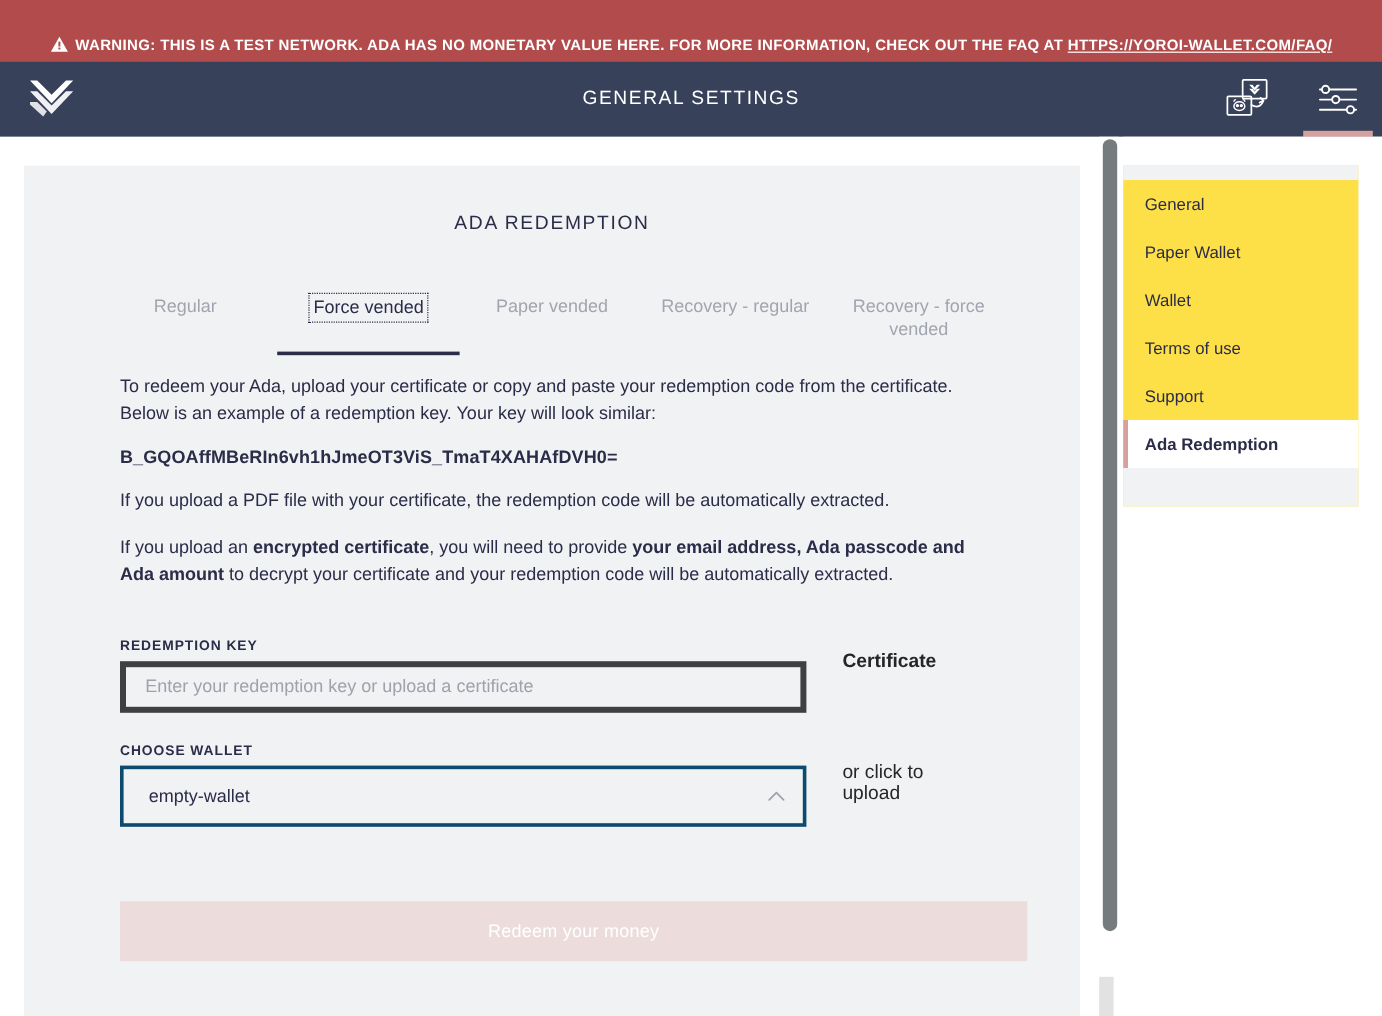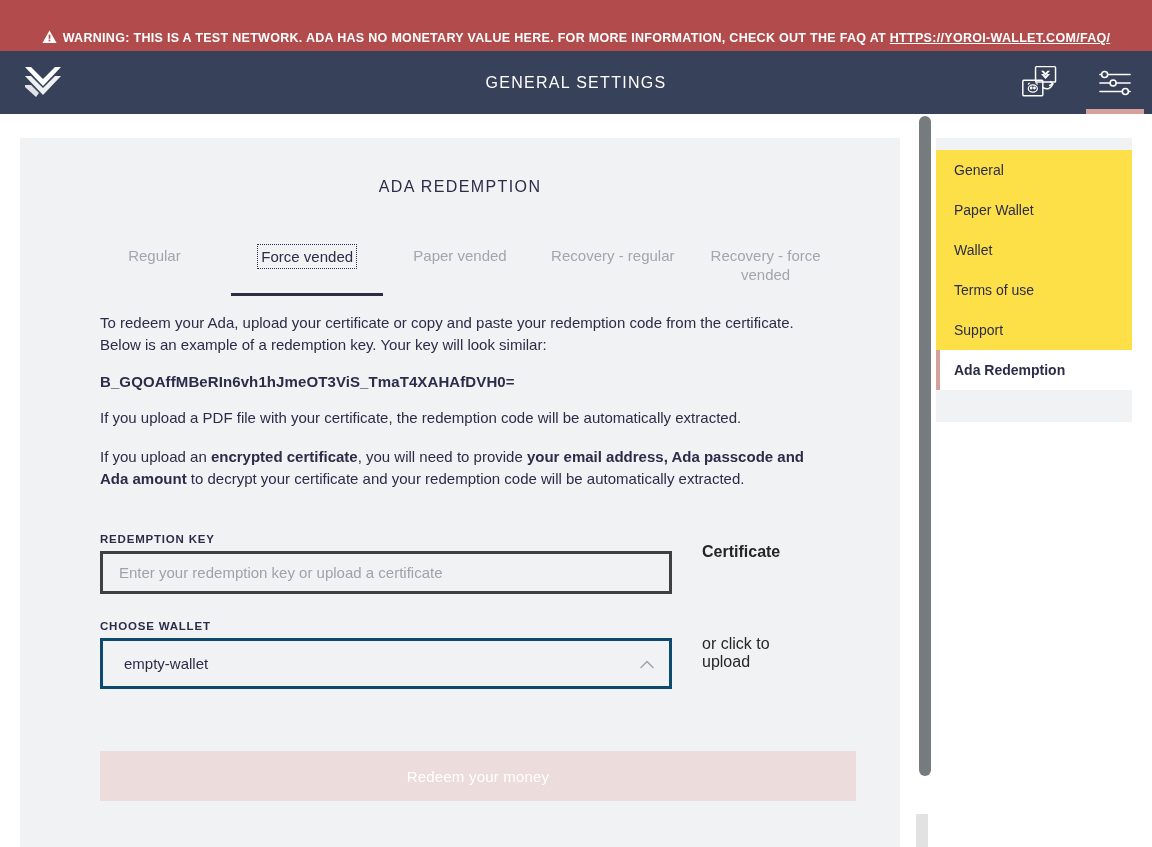--- a/index.html
+++ b/index.html
@@ -109,21 +109,21 @@
     text-align: center;
     font-size: 16px;
     letter-spacing: 1.4px;
     color: #2b2c48;
     margin-bottom: 44px;
   }
 
   
   .tabs {
     display: flex;
-    justify-content: flex-end;
+    justify-content: center;
     align-items: flex-start;
     gap: 0;
     margin-bottom: 22px;
     padding: 0 58px;
     margin-top: 43px;
   }
   .tab {
     flex: 1;
     text-align: center;
     font-size: 15px;
@@ -183,21 +183,21 @@
     font-size: 11.5px;
     font-weight: 700;
     letter-spacing: 0.8px;
     color: #2b2c48;
     margin-bottom: 6px;
     text-transform: uppercase;
   }
   .text-input {
     width: 572px;
     height: 43px;
-    border: 3px solid #404040;
+    border: 5px solid #404040;
     background: transparent;
     font-family: "Liberation Sans", sans-serif;
     font-size: 15px;
     color: #2b2c48;
     padding: 0 16px;
     outline: none;
   }
   .text-input::placeholder { color: #9fa2ab; }
   .field-gap { height: 26px; }
   .select-box {

